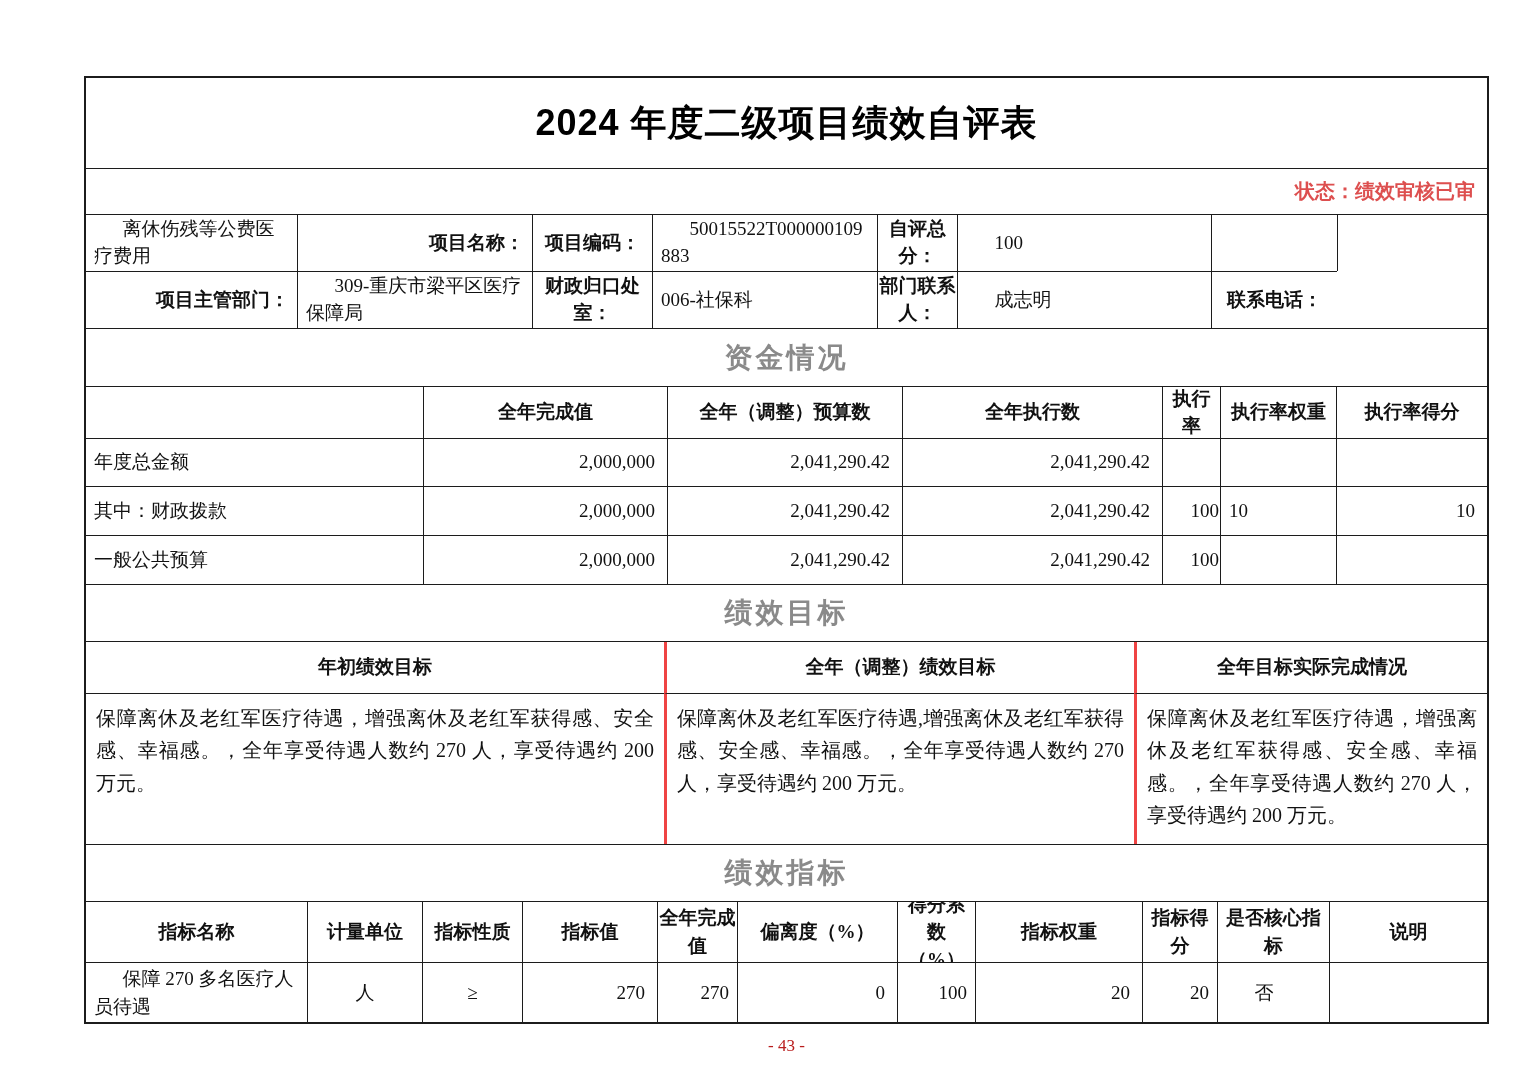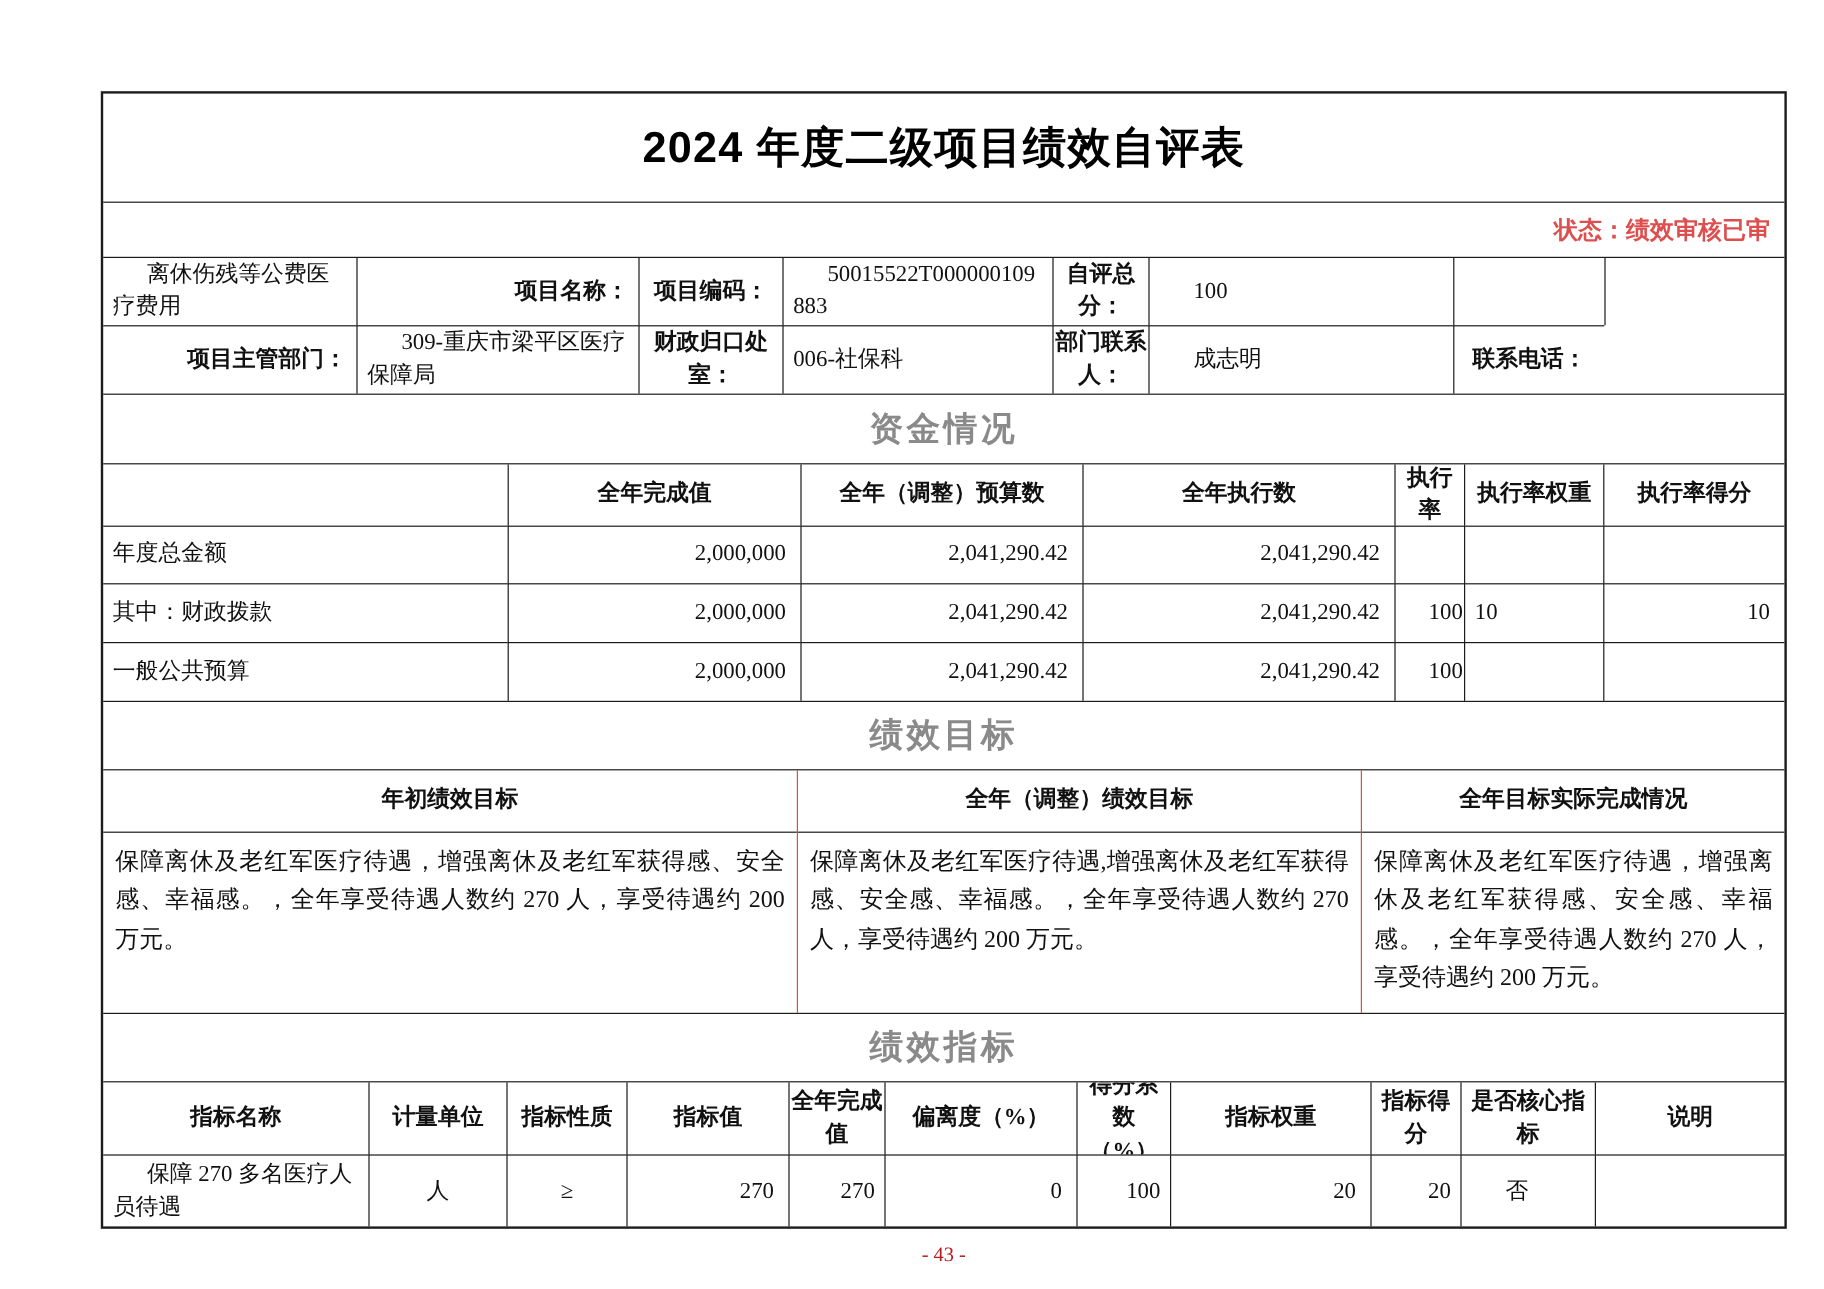--- a/index.html
+++ b/index.html
@@ -48,21 +48,21 @@
 
   
   .g-fund { grid-template-columns: 337px 244px 235px 260px 58px 116px 1fr;
             grid-template-rows: 51px 48px 49px 49px; }
   .g-fund .c:not(:nth-child(7n+1)) { border-left: 1px solid #1c1c1c; }
   .g-fund .c:nth-child(n+8) { border-top: 1px solid #1c1c1c; }
 
   
   .g-goal { grid-template-columns: 578px 470px 1fr;
             grid-template-rows: 51px minmax(151px, auto); }
-  .g-goal .c:not(:nth-child(3n+1)) { border-left: 1px solid #ef4444; }
+  .g-goal .c:not(:nth-child(3n+1)) { border-left: 3px solid #ef4444; }
   .g-goal .c:nth-child(n+4) { border-top: 1px solid #1c1c1c; }
   .goal-txt { align-items: flex-start; padding: 8px 10px; }
   .goal-txt > span { text-align: justify; line-height: 1.62; font-size: 20px; }
 
   
   .g-ind { grid-template-columns: 221px 115px 100px 135px 80px 160px 78px 167px 75px 112px 1fr;
            grid-template-rows: 60px minmax(55px, auto); }
   .g-ind .c:not(:nth-child(11n+1)) { border-left: 1px solid #1c1c1c; }
   .g-ind .c:nth-child(n+12) { border-top: 1px solid #1c1c1c; }
   .g-ind .c > span { line-height: 1.45; }

